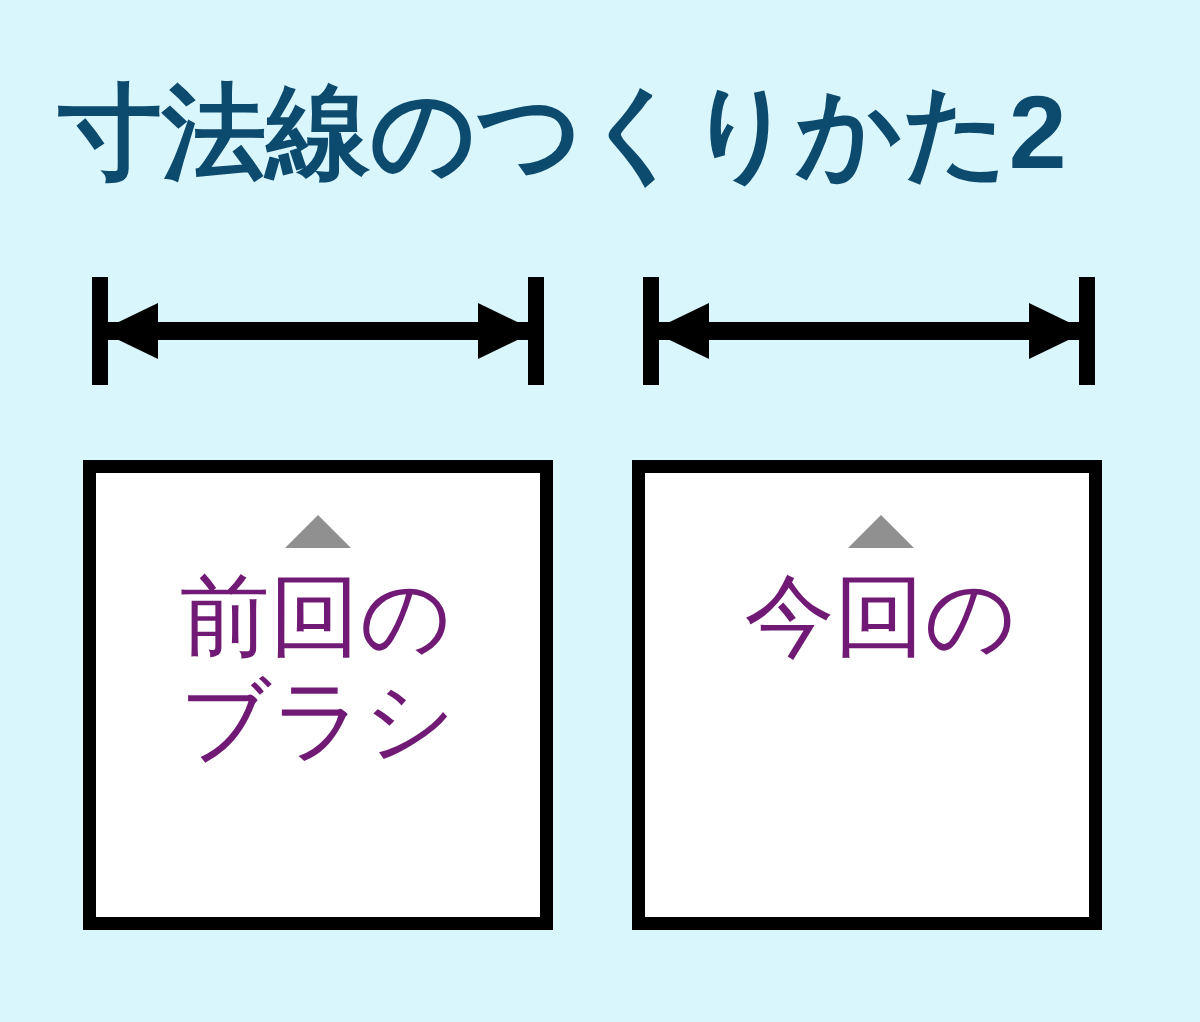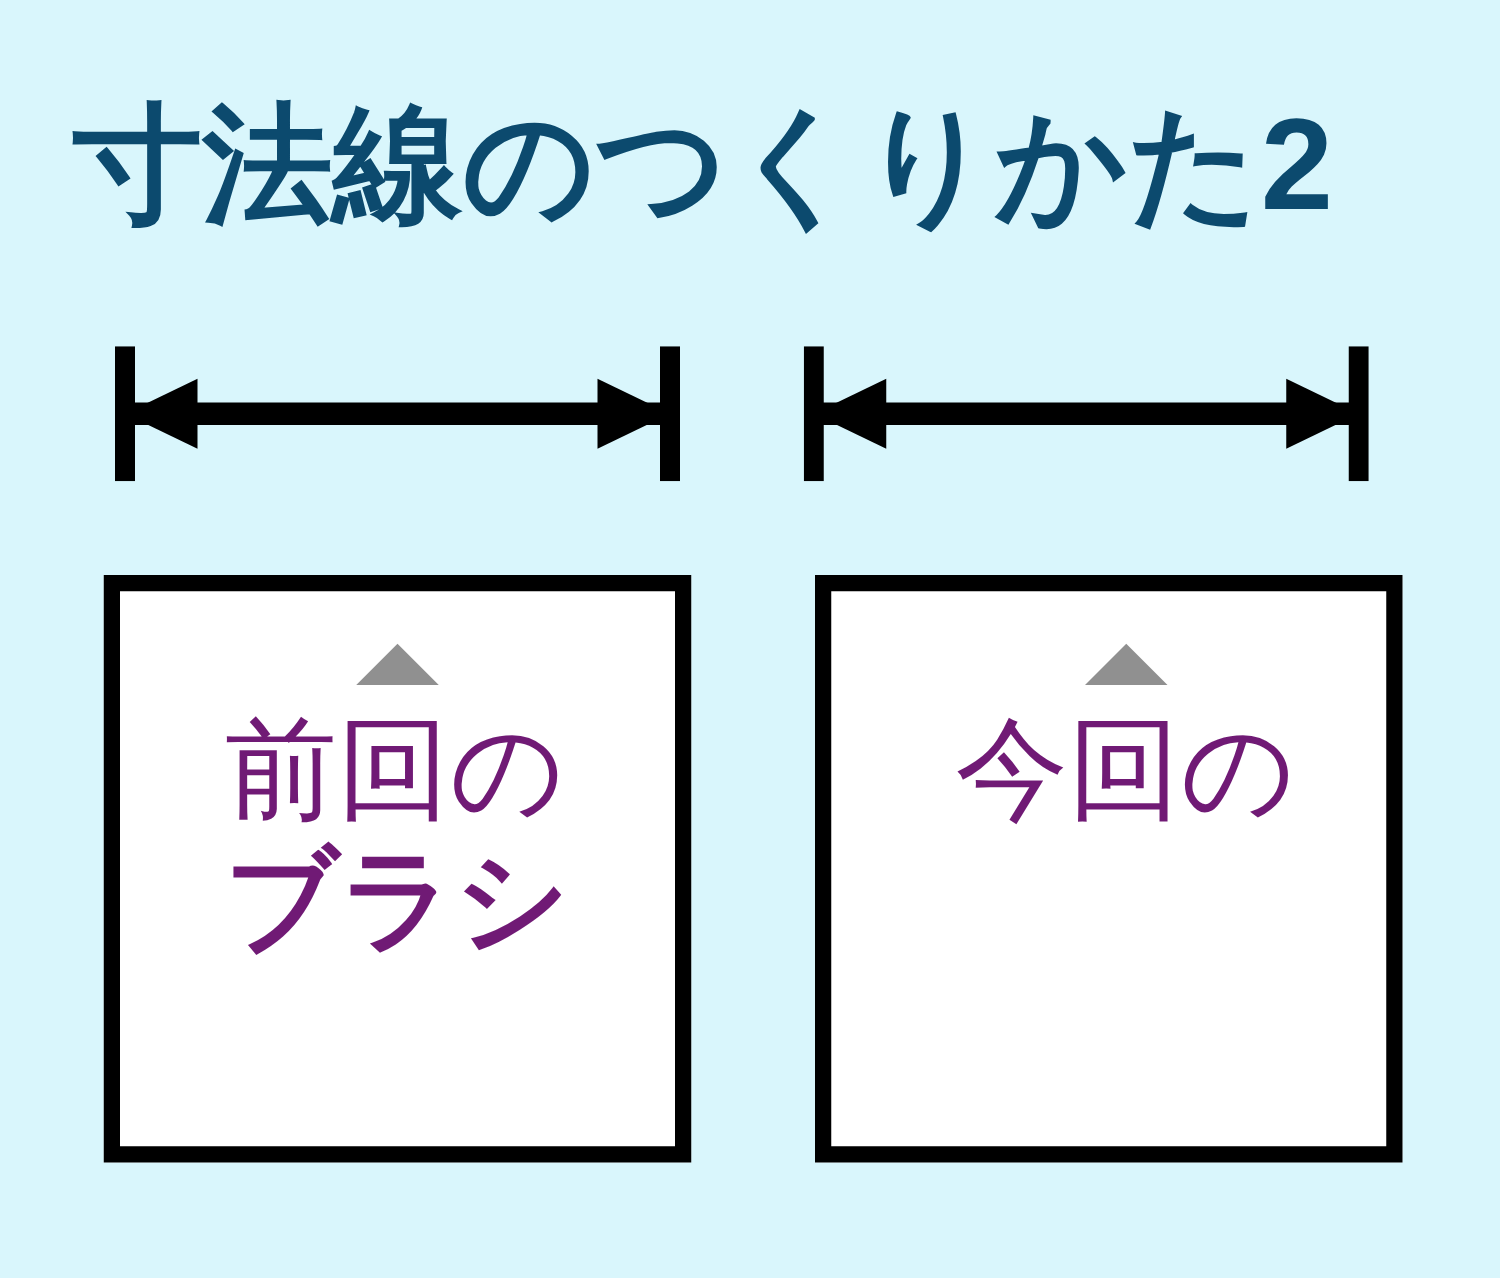--- a/index.html
+++ b/index.html
@@ -50,21 +50,21 @@
   .box {
     position: absolute;
     top: 460px;
     width: 470px;
     height: 470px;
     background: #ffffff;
     border: 13px solid #000000;
     box-sizing: border-box;
   }
   .box.left  { left: 83px; }
-  .box.right { left: 652px; padding-left: 27px; }
+  .box.right { left: 632px; padding-left: 27px; }
 
   .box-inner {
     position: relative;
     width: 100%;
     height: 100%;
     display: flex;
     flex-direction: column;
     align-items: center;
   }
 
@@ -77,21 +77,21 @@
     border-bottom: 33px solid #909090;
   }
 
   .box-text {
     margin-top: 16px;
     font-size: 90px;
     line-height: 104px;
     color: #701a75;
     white-space: nowrap;
   }
-  .box-text .line2 { display: block; font-weight: bold; }
+  .box-text .line2 { display: block; }
 </style>
 </head>
 <body>
 
 <div class="canvas">
 
   <div class="title">寸法線のつくりかた2</div>
 
   <div class="dim left">
     <svg width="452" height="108" viewBox="0 0 452 108" xmlns="http://www.w3.org/2000/svg">

